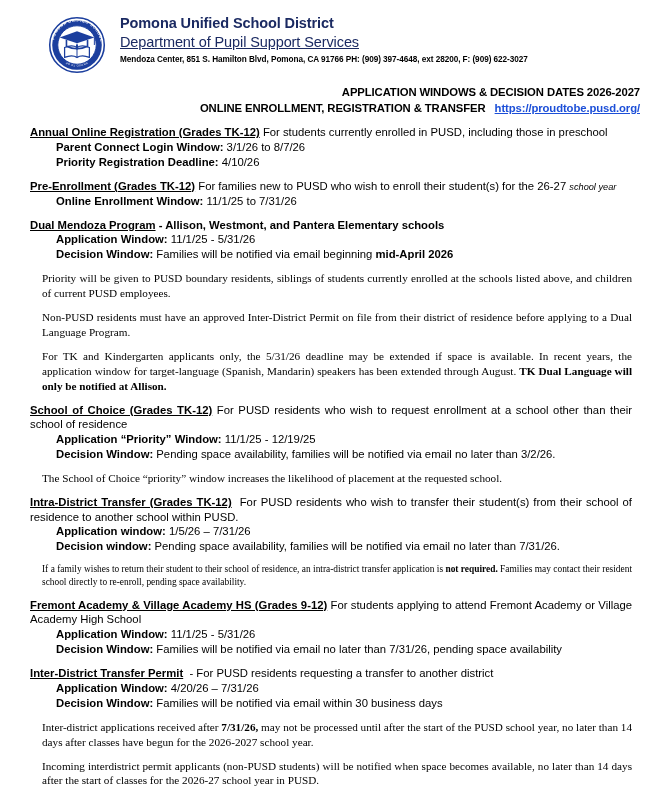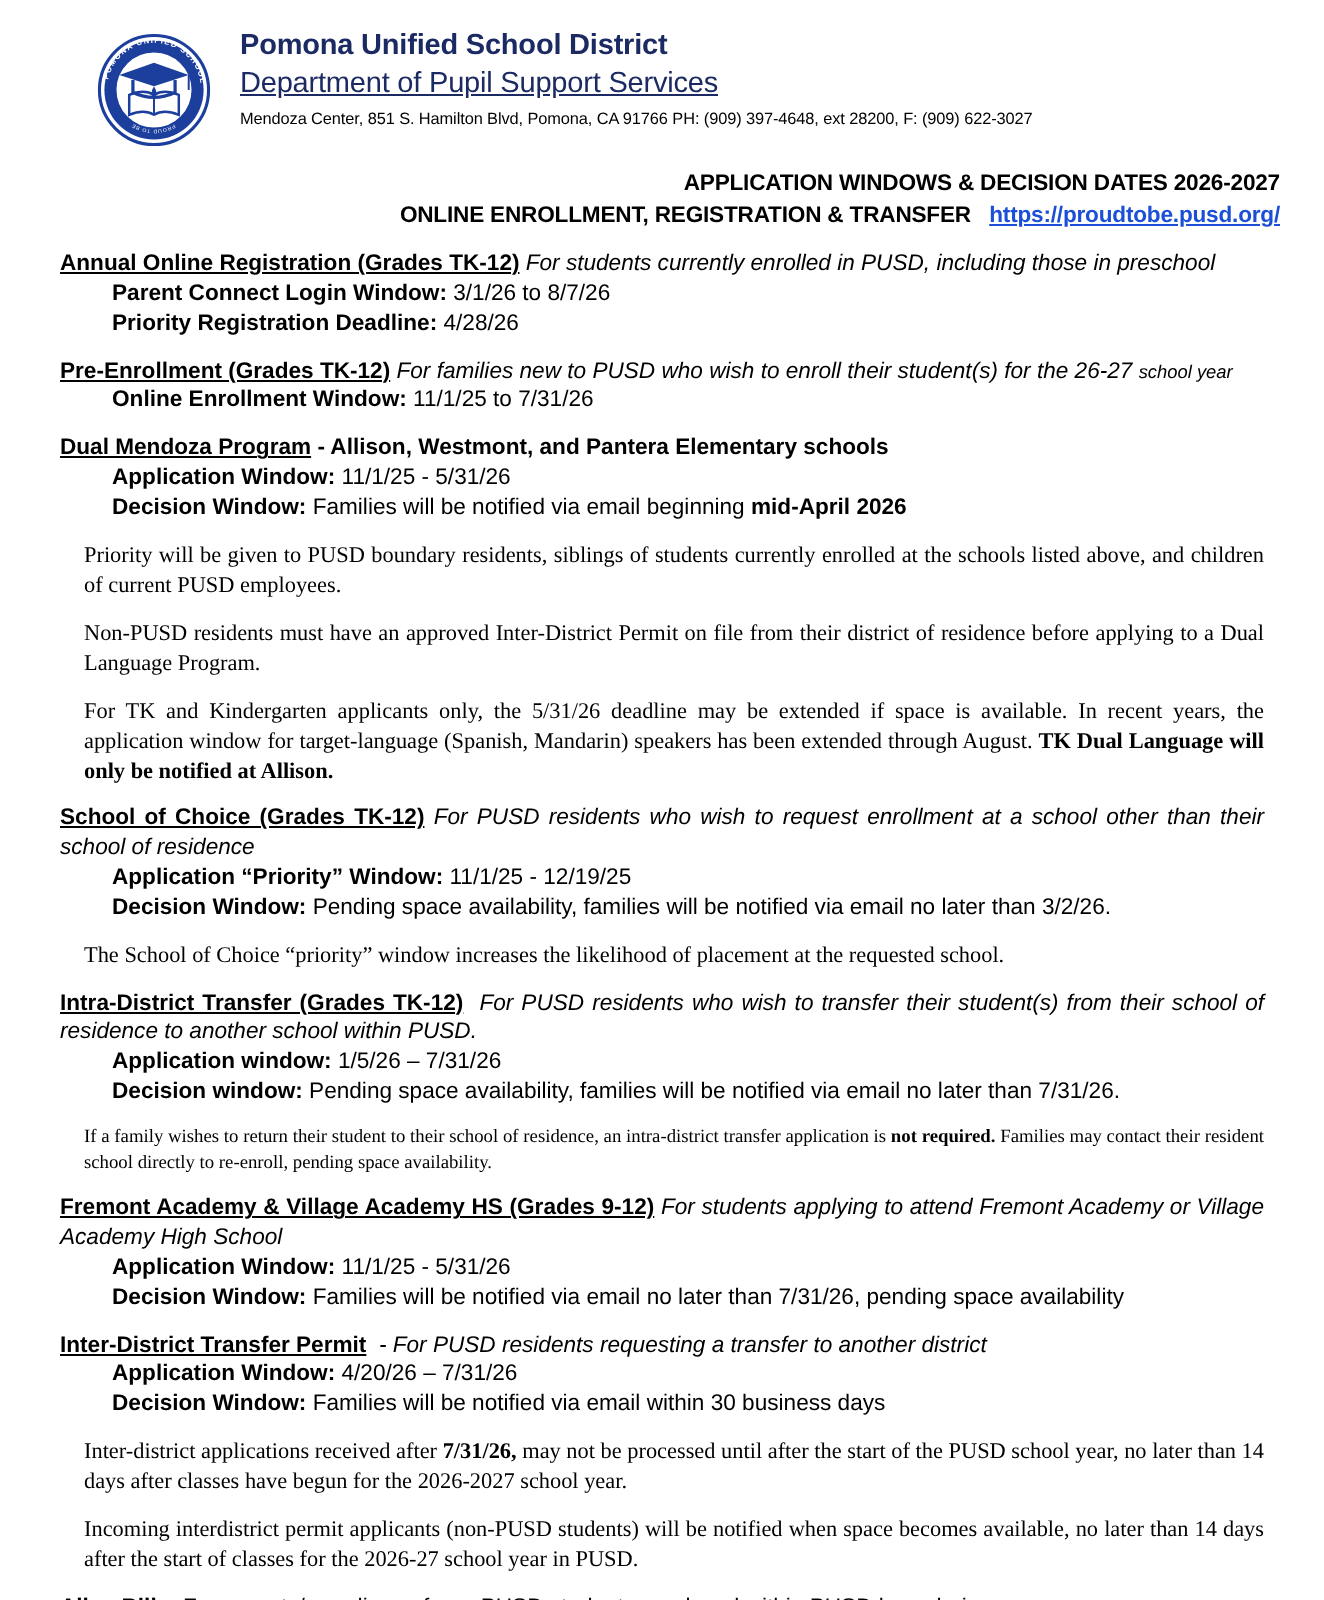--- a/index.html
+++ b/index.html
@@ -50,21 +50,21 @@
     font-weight: normal;
     color: #1b2a62;
     letter-spacing: -0.1px;
     line-height: 1.32;
     text-decoration: underline;
     text-underline-offset: 1px;
     display: inline-block;
   }
   .address-line {
     font-size: 8.2px;
-    font-weight: normal;
+    font-weight: bold;
     color: #000;
     margin-top: 3px;
     letter-spacing: -0.05px;
   }
 
   
   .title-block {
     text-align: center;
     margin-top: 8px;
   }
@@ -95,21 +95,20 @@
     line-height: 1.30;
     margin-top: 9px;
     text-align: justify;
   }
   .sec-head .hd {
     font-weight: bold;
     text-decoration: underline;
     text-underline-offset: 1px;
   }
   .sec-head .it {
-    font-style: italic;
   }
   .sec-head .plain {
     font-weight: bold;
   }
   .tiny-it {
     font-style: italic;
     font-size: 9.2px;
   }
 
   .field {
@@ -189,21 +188,21 @@
       <div class="sec-head">
         <span class="hd">Annual Online Registration (Grades TK-12)</span>
         <span class="it">For students currently enrolled in PUSD, including those in preschool</span>
       </div>
       <div class="field">
         <b>Parent Connect Login Window:</b>
         <span>3/1/26 to 8/7/26</span>
       </div>
       <div class="field">
         <b>Priority Registration Deadline:</b>
-        <span>4/28/26</span>
+        <span>4/10/26</span>
       </div>
     </div>
 
     <div class="section">
       <div class="sec-head">
         <span class="hd">Pre-Enrollment (Grades TK-12)</span>
         <span class="it">For families new to PUSD who wish to enroll their student(s) for the 26-27</span>
         <span class="tiny-it">school year</span>
       </div>
       <div class="field">

